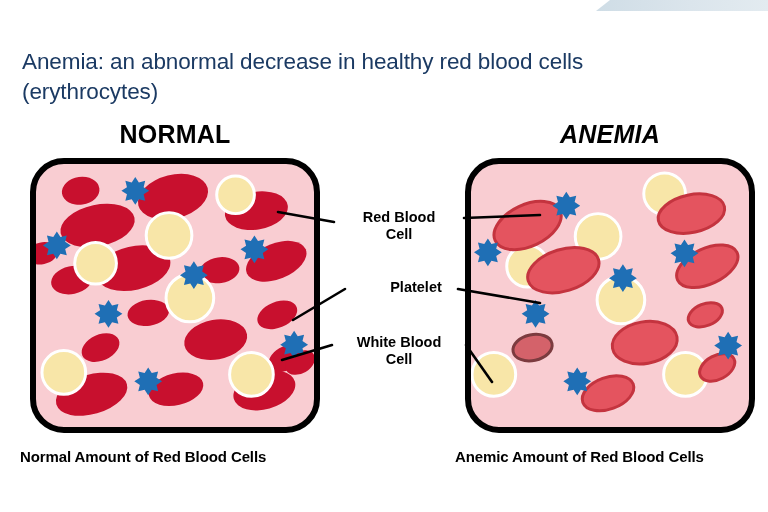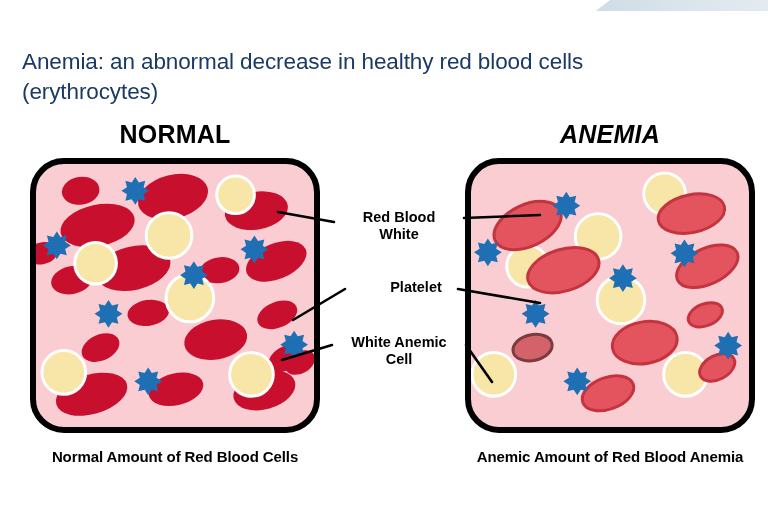--- a/index.html
+++ b/index.html
@@ -71,21 +71,20 @@
 
   .panel svg { display: block; width: 100%; height: 100%; }
 
   
   .panel-caption {
     position: absolute;
     top: 448px;
     font-size: 15px;
     font-weight: bold;
     color: #000000;
-    text-align: center;
     letter-spacing: -0.1px;
   }
   #caption-normal { left: 20px;  width: 310px; }
   #caption-anemia { left: 455px; width: 310px; }
 
   
   #legend-layer {
     position: absolute;
     left: 0; top: 0;
     width: 768px; height: 512px;
@@ -185,32 +184,32 @@
       <path d="M17 75 l3.6 5.6 6.4-1.6 -1.6 6.4 5.6 3.6 -5.6 3.6 1.6 6.4 -6.4-1.6 -3.6 5.6 -3.6-5.6 -6.4 1.6 1.6-6.4 -5.6-3.6 5.6-3.6 -1.6-6.4 6.4 1.6z"></path>
       <path d="M215 76 l3.6 5.6 6.4-1.6 -1.6 6.4 5.6 3.6 -5.6 3.6 1.6 6.4 -6.4-1.6 -3.6 5.6 -3.6-5.6 -6.4 1.6 1.6-6.4 -5.6-3.6 5.6-3.6 -1.6-6.4 6.4 1.6z"></path>
       <path d="M153 101 l3.6 5.6 6.4-1.6 -1.6 6.4 5.6 3.6 -5.6 3.6 1.6 6.4 -6.4-1.6 -3.6 5.6 -3.6-5.6 -6.4 1.6 1.6-6.4 -5.6-3.6 5.6-3.6 -1.6-6.4 6.4 1.6z"></path>
       <path d="M65 137 l3.6 5.6 6.4-1.6 -1.6 6.4 5.6 3.6 -5.6 3.6 1.6 6.4 -6.4-1.6 -3.6 5.6 -3.6-5.6 -6.4 1.6 1.6-6.4 -5.6-3.6 5.6-3.6 -1.6-6.4 6.4 1.6z"></path>
       <path d="M259 169 l3.6 5.6 6.4-1.6 -1.6 6.4 5.6 3.6 -5.6 3.6 1.6 6.4 -6.4-1.6 -3.6 5.6 -3.6-5.6 -6.4 1.6 1.6-6.4 -5.6-3.6 5.6-3.6 -1.6-6.4 6.4 1.6z"></path>
       <path d="M107 205 l3.6 5.6 6.4-1.6 -1.6 6.4 5.6 3.6 -5.6 3.6 1.6 6.4 -6.4-1.6 -3.6 5.6 -3.6-5.6 -6.4 1.6 1.6-6.4 -5.6-3.6 5.6-3.6 -1.6-6.4 6.4 1.6z"></path>
     </g>
   </svg>
 </div>
 
-<div id="caption-anemia" class="panel-caption">Anemic Amount of Red Blood Anemia</div>
+<div id="caption-anemia" class="panel-caption">Anemic Amount of Red Blood Cells</div>
 
 <svg id="legend-layer" viewBox="0 0 768 512">
   <g stroke="#000000" stroke-width="2.6" fill="none" stroke-linecap="round">
     <line x1="278" y1="212" x2="334" y2="222"></line>
     <line x1="464" y1="218" x2="540" y2="215"></line>
     <line x1="293" y1="320" x2="345" y2="289"></line>
     <line x1="458" y1="289" x2="540" y2="303"></line>
     <line x1="282" y1="360" x2="332" y2="345"></line>
     <line x1="466" y1="345" x2="492" y2="382"></line>
   </g>
 </svg>
 
 <div id="legend-layer-text">
   <div id="legend-rbc" class="legend-label">Red Blood
-White</div>
+Cell</div>
   <div id="legend-platelet" class="legend-label">Platelet</div>
-  <div id="legend-wbc" class="legend-label">White Anemic
+  <div id="legend-wbc" class="legend-label">White Blood
 Cell</div>
 </div>
 
 </body></html>

